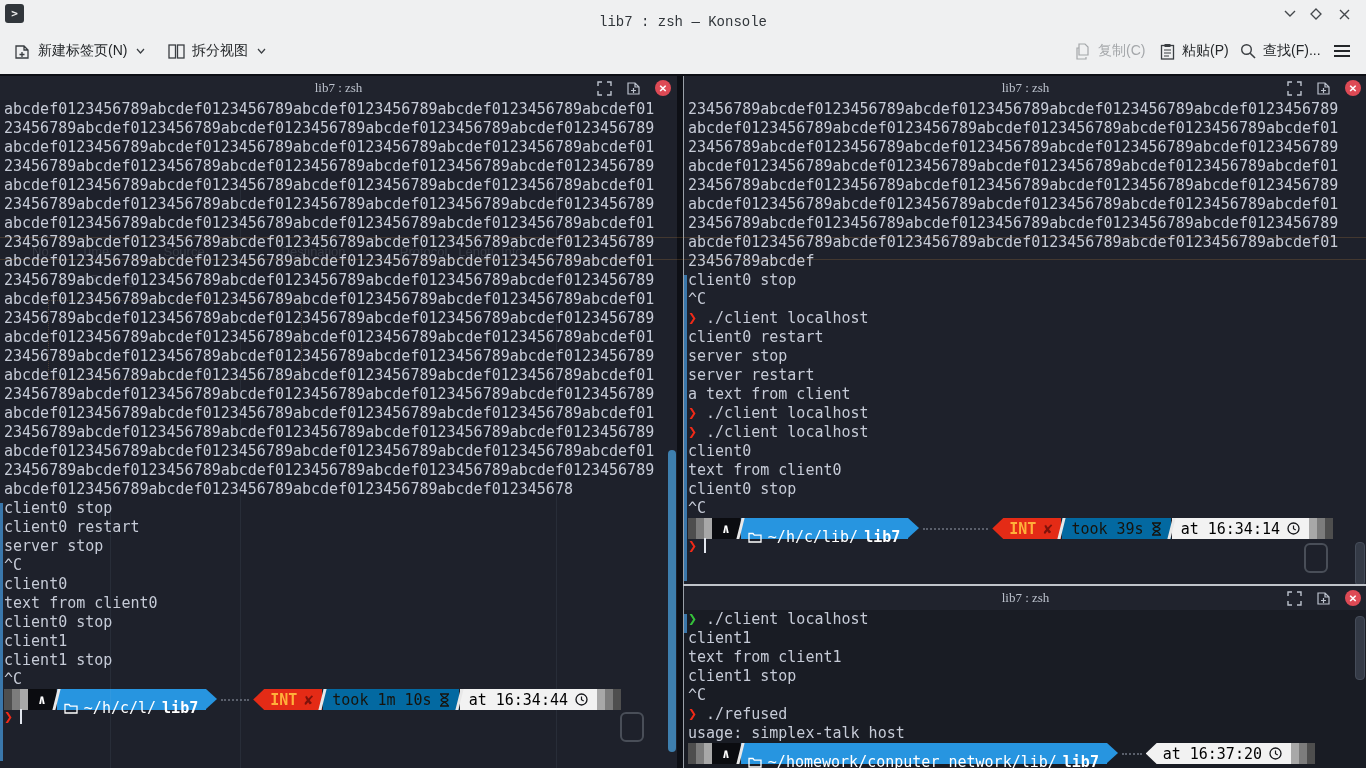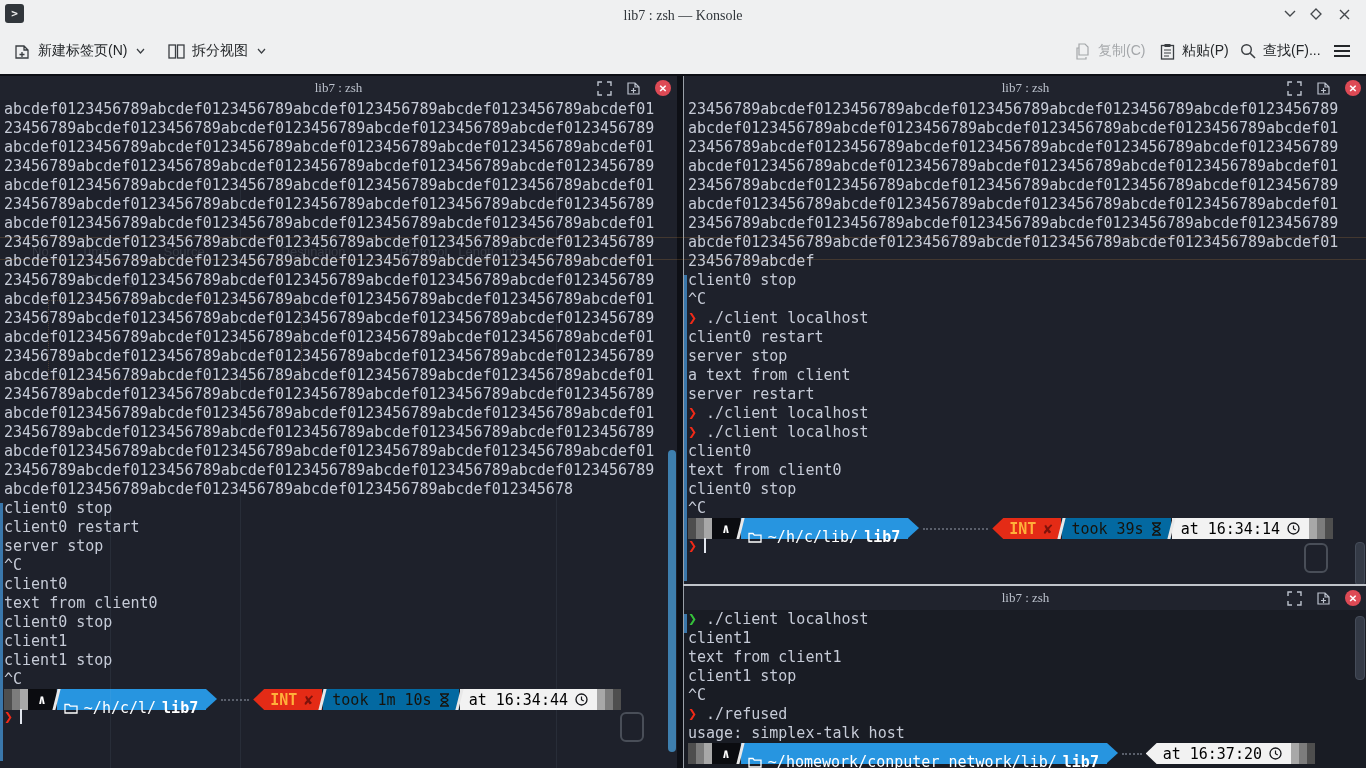--- a/index.html
+++ b/index.html
@@ -5,22 +5,22 @@
   html,body{margin:0;padding:0;background:#000;}
   #window{position:relative;width:1366px;height:768px;overflow:hidden;
     font-family:"Liberation Sans",sans-serif;background:#10131a;}
 
   
   #titlebar{position:absolute;left:0;top:0;width:1366px;height:28px;background:#eff0f1;
     border-bottom:1px solid #dcdfe1;}
   #app-icon{position:absolute;left:5px;top:4px;width:19px;height:19px;background:#31363b;
     border-radius:3px;color:#eee;font:bold 11px "DejaVu Sans Mono",monospace;
     display:flex;align-items:center;justify-content:center;}
-  #win-title{position:absolute;left:0;right:0;top:2px;height:28px;line-height:28px;text-align:center;
-    color:#31363b;font-size:14px;font-family:Liberation Serif, serif;}
+  #win-title{position:absolute;left:0;right:0;top:8px;height:28px;line-height:28px;text-align:center;
+    color:#31363b;font-size:14px;font-family:Liberation Mono, monospace;}
   .winctl{position:absolute;top:4px;width:20px;height:20px;display:flex;align-items:center;
     justify-content:center;color:#44484c;}
   #btn-min{right:66px}#btn-max{right:40px}#btn-close{right:12px}
 
   
   #toolbar{position:absolute;left:0;top:28px;width:1366px;height:46px;background:#eff0f1;
     border-bottom:1px solid #701a75;}
   .tbtn{position:absolute;top:8px;height:30px;display:flex;align-items:center;gap:7px;
     color:#232629;font-size:14px;cursor:default;}
   .tbtn svg{flex:none}
@@ -303,22 +303,22 @@
           <div class="tline"><span class="c-fg">23456789abcdef0123456789abcdef0123456789abcdef0123456789abcdef0123456789</span></div>
           <div class="tline"><span class="c-fg">abcdef0123456789abcdef0123456789abcdef0123456789abcdef0123456789abcdef01</span></div>
           <div class="tline"><span class="c-fg">23456789abcdef0123456789abcdef0123456789abcdef0123456789abcdef0123456789</span></div>
           <div class="tline"><span class="c-fg">abcdef0123456789abcdef0123456789abcdef0123456789abcdef0123456789abcdef01</span></div>
           <div class="tline"><span class="c-fg">23456789abcdef</span></div>
           <div class="tline"><span class="c-fg">client0 stop</span></div>
           <div class="tline"><span class="c-fg">^C</span></div>
           <div class="tline"><span class="c-red">❯</span><span class="c-fg"> ./client localhost</span></div>
           <div class="tline"><span class="c-fg">client0 restart</span></div>
           <div class="tline"><span class="c-fg">server stop</span></div>
+          <div class="tline"><span class="c-fg">server restart</span></div>
           <div class="tline"><span class="c-fg">a text from client</span></div>
-          <div class="tline"><span class="c-fg">server restart</span></div>
           <div class="tline"><span class="c-red">❯</span><span class="c-fg"> ./client localhost</span></div>
           <div class="tline"><span class="c-red">❯</span><span class="c-fg"> ./client localhost</span></div>
           <div class="tline"><span class="c-fg">client0</span></div>
           <div class="tline"><span class="c-fg">text from client0</span></div>
           <div class="tline"><span class="c-fg">client0 stop</span></div>
           <div class="tline"><span class="c-fg">^C</span></div>
           <div class="pbar">
             <span class="ramp">
               <i style="background: rgb(78, 78, 78);"></i>
               <i style="background: rgb(124, 124, 124);"></i>

